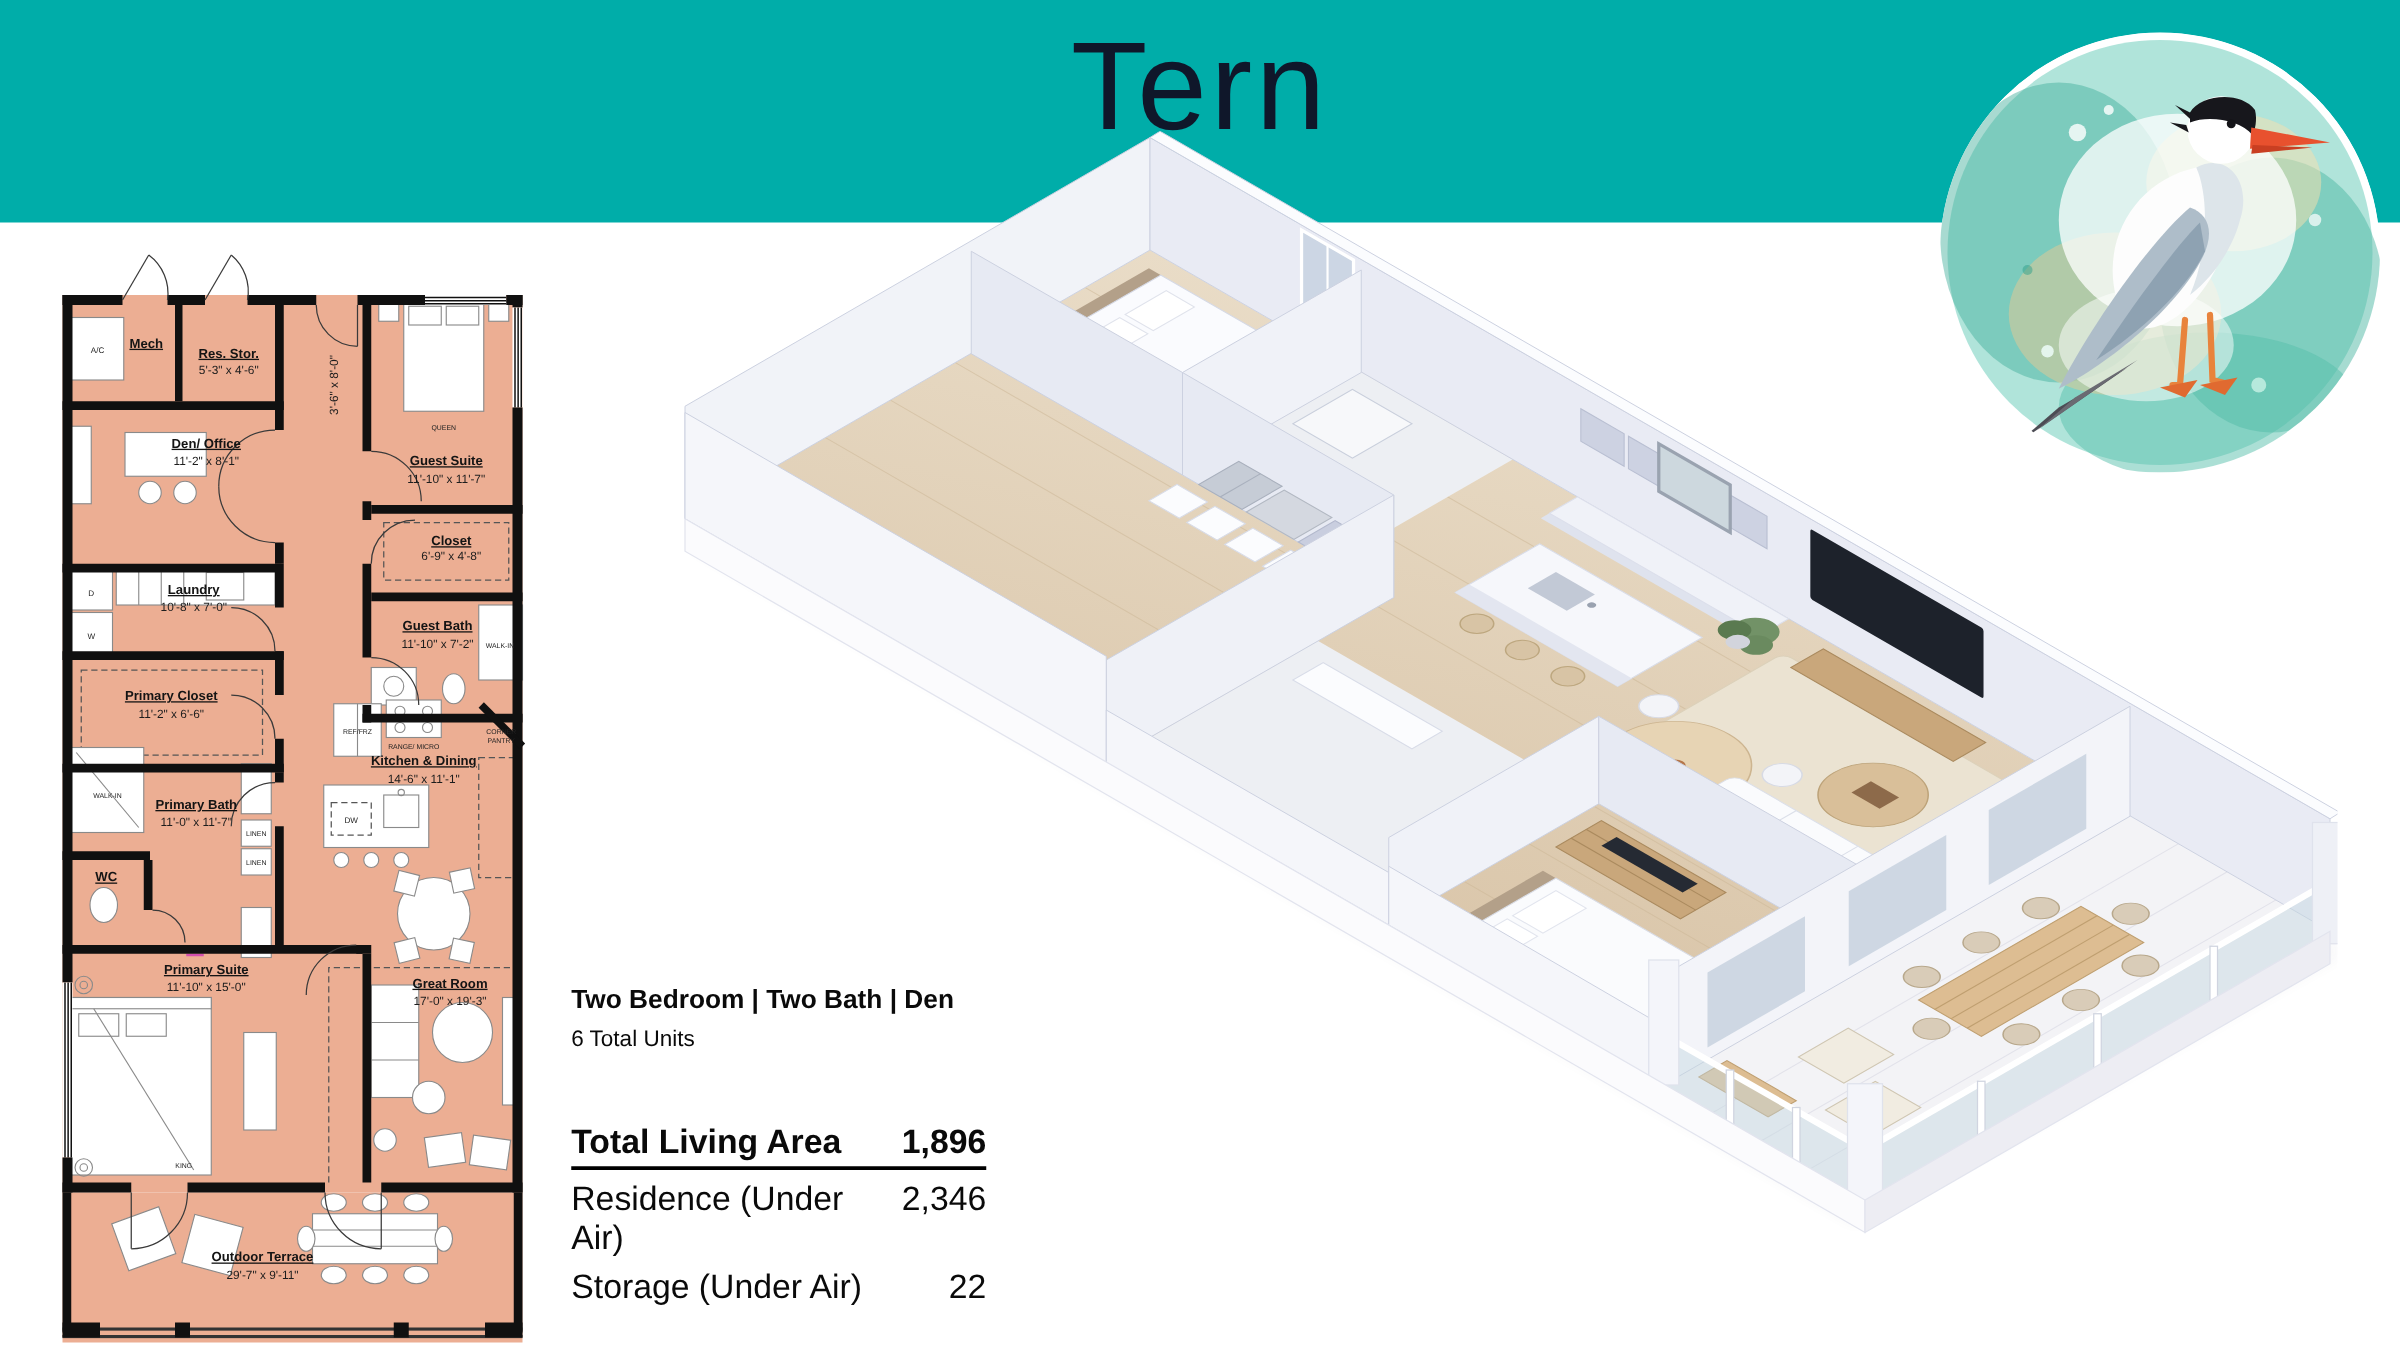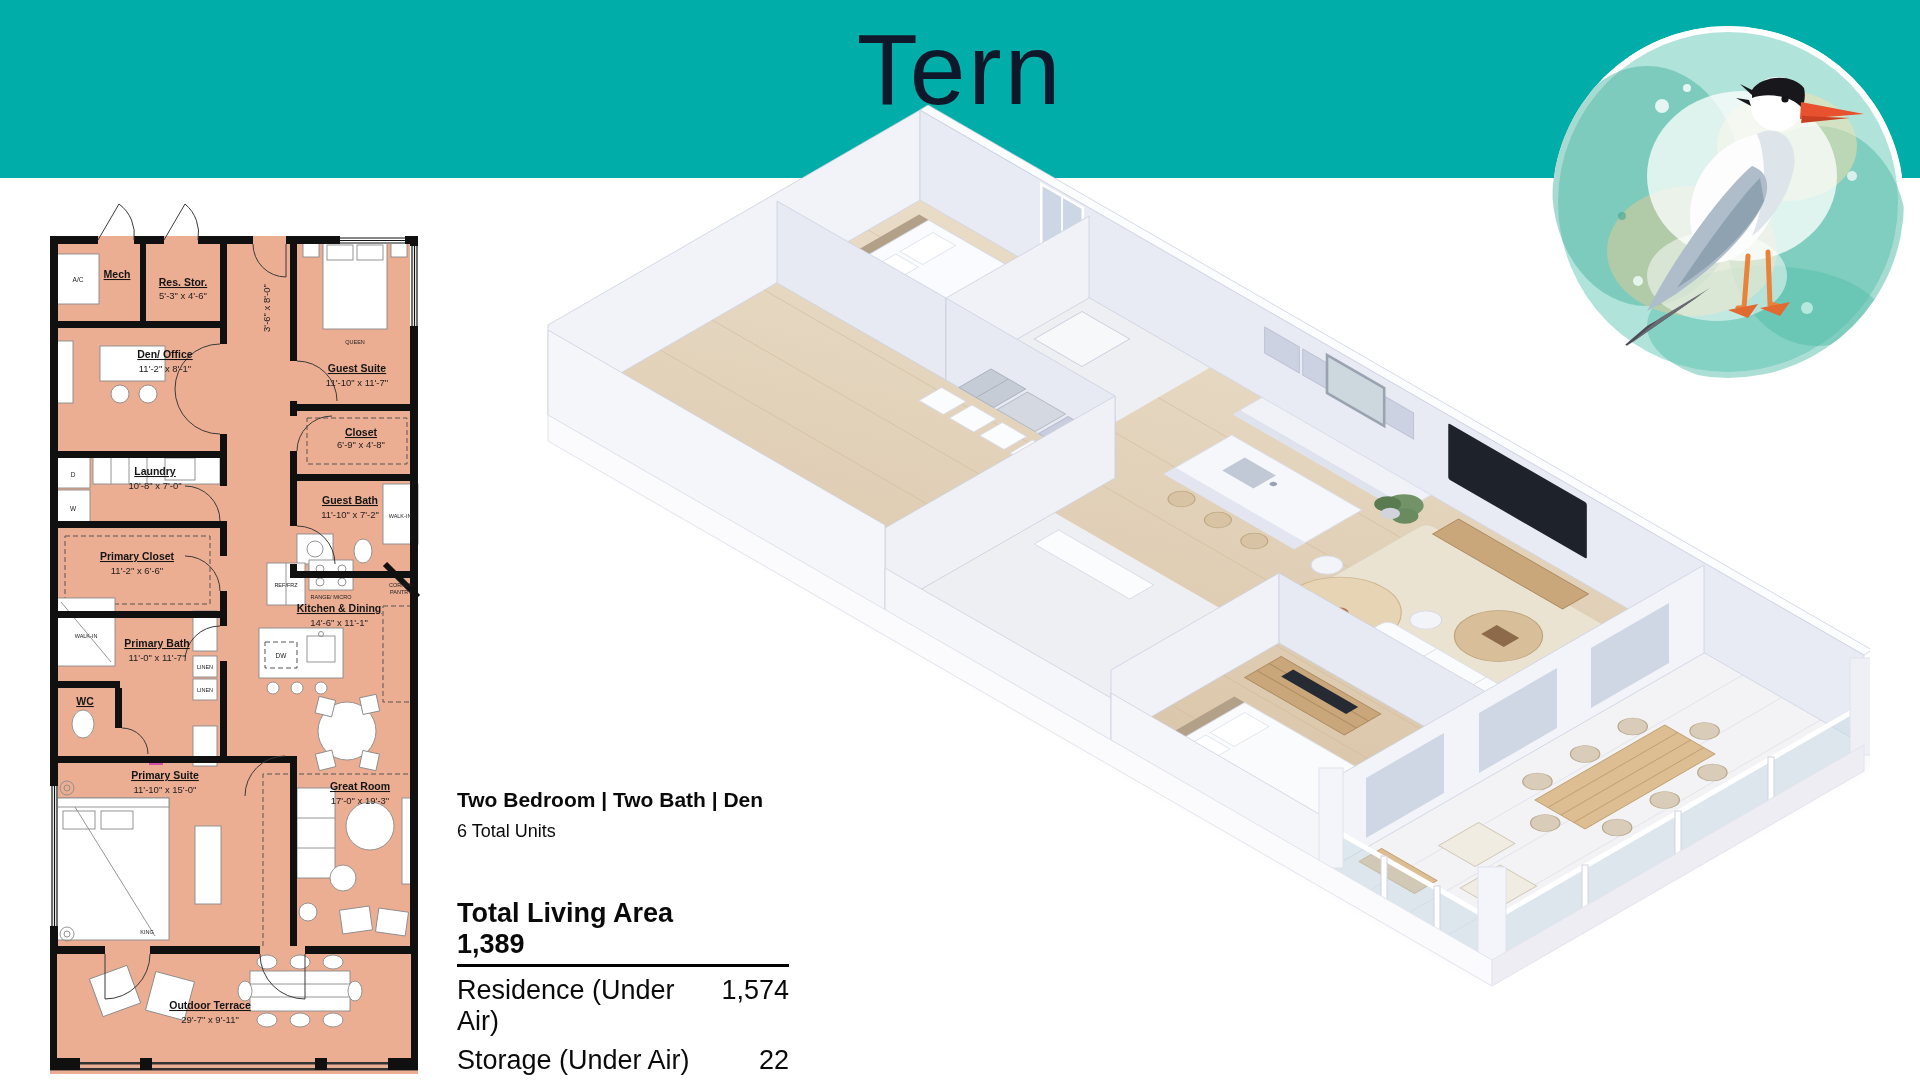--- a/index.html
+++ b/index.html
@@ -11,21 +11,21 @@
          font-size:100px;font-weight:300;letter-spacing:3px;line-height:1.1;}
   
   #badge{position:absolute;left:1552px;top:26px;width:352px;height:352px;border-radius:50%;
          overflow:hidden;background:#ffffff;}
   
   #details{position:absolute;left:457px;top:788px;width:332px;color:#0a0a0a;}
   #details .type{font-size:21px;font-weight:700;margin:0;}
   #details .units{font-size:18px;margin-top:9px;}
   #details .tbl{margin-top:56px;}
   #details .trow{display:flex;justify-content:space-between;font-size:27px;margin-top:8px;}
-  #details .thead{font-weight:700;border-bottom:3px solid #000;padding-bottom:4px;margin-top:0;flex-direction:column;}
+  #details .thead{font-weight:700;border-bottom:3px solid #000;padding-bottom:4px;margin-top:0;}
   
   .rn{font:700 10.5px "Liberation Sans",sans-serif;text-decoration:underline;fill:#141414;}
   .rd{font:9.5px "Liberation Sans",sans-serif;fill:#1d1d1d;}
   .fx{font:6.5px "Liberation Sans",sans-serif;fill:#222;}
   .fx2{font:5.5px "Liberation Sans",sans-serif;fill:#222;}
   .wallk{fill:#101010;}
   .furn{fill:#ffffff;stroke:#8a8a8a;stroke-width:0.9;}
   .furnl{fill:none;stroke:#8a8a8a;stroke-width:0.9;}
   .arc{fill:none;stroke:#3a3a3a;stroke-width:1;}
   .dsh{fill:none;stroke:#555;stroke-width:1;stroke-dasharray:5 3;}
@@ -327,25 +327,25 @@
       <text x="165" y="827" class="rd">29'-7" x 9'-11"</text>
     </g>
   </svg>
 
   <div id="details">
     <div class="type">Two Bedroom | Two Bath | Den</div>
     <div class="units">6 Total Units</div>
     <div class="tbl">
       <div class="trow thead">
         <span>Total Living Area</span>
-        <span>1,389</span>
+        <span>1,896</span>
       </div>
       <div class="trow">
         <span>Residence (Under Air)</span>
-        <span>1,574</span>
+        <span>2,346</span>
       </div>
       <div class="trow">
         <span>Storage (Under Air)</span>
         <span>22</span>
       </div>
 
     </div>
   </div>
 
   <svg id="render3d" style="position:absolute;left:520px;top:105px;" width="1350" height="900" viewBox="0 0 1350 900">

